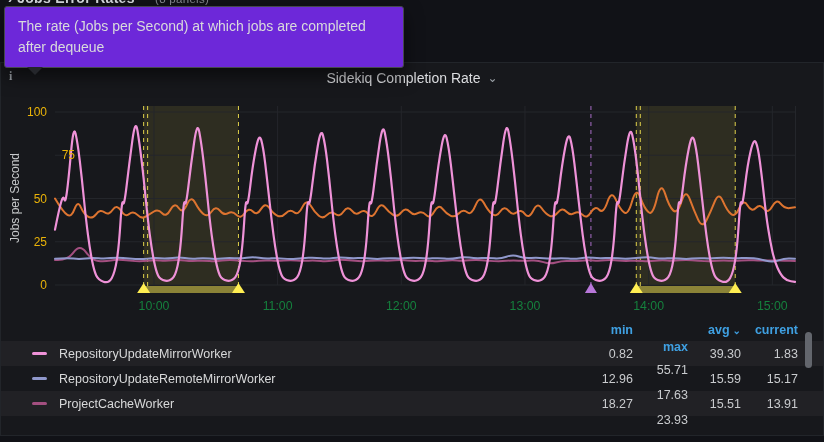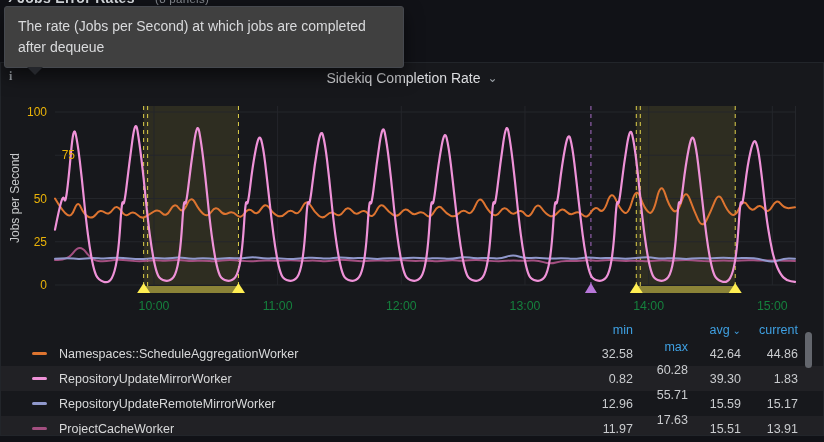--- a/index.html
+++ b/index.html
@@ -7,21 +7,21 @@
        font-family:"Liberation Sans",sans-serif;color:#d8d9da;}
 
   
   .top-strip{position:absolute;top:0;left:0;width:824px;height:8px;overflow:hidden;}
   .top-strip-inner{position:absolute;top:-10px;left:8px;white-space:nowrap;
        font-size:14px;font-weight:700;color:#d5d9dd;letter-spacing:.3px;cursor:pointer;}
   .panel-count{font-size:11.5px;font-weight:400;color:#85898f;margin-left:16px;}
 
   
   .tooltip{position:absolute;left:4px;top:6px;width:400px;box-sizing:border-box;
-       background:#404040;border:1px solid #45484e;border-radius:3px;
+       background:#6d28d9;border:1px solid #45484e;border-radius:3px;
        padding:9px 13px;font-size:14px;line-height:1.5;color:#d9dadc;z-index:30;
        box-shadow:0 8px 18px rgba(0,0,0,.55);}
   .tooltip-caret{position:absolute;left:22px;top:100%;width:0;height:0;
        border-left:8px solid transparent;border-right:8px solid transparent;
        border-top:8px solid #24262b;}
 
   
   .panel{position:absolute;left:0;top:62px;width:824px;height:374px;
        background:#17181c;border:1px solid #22252a;box-sizing:border-box;overflow:hidden;}
   .panel-header{height:30px;display:flex;align-items:center;justify-content:center;
@@ -32,21 +32,21 @@
 
   .chart-svg{position:absolute;left:0;top:33px;}
   .axis-title{position:absolute;left:14px;top:135px;transform:translate(-50%,-50%) rotate(-90deg);
        font-size:12px;color:#c8cacc;white-space:nowrap;}
   .ytick{position:absolute;left:0;width:46px;text-align:right;font-size:12px;color:#eab308;}
   .xtick{position:absolute;width:46px;text-align:center;font-size:12.3px;color:#15803d;top:236px;}
 
   
   .legend{position:absolute;left:0;top:256px;width:824px;}
   .legend-header{display:flex;height:22px;align-items:center;padding-right:27px;
-       font-size:12.5px;font-weight:400;color:#3fa0e2;}
+       font-size:12.5px;font-weight:700;color:#3fa0e2;}
   .legend-header .spacer{flex:1;}
   .col{text-align:right;cursor:pointer;}
   .col-min{width:52px;}.col-max{width:55px;margin-top:33px;}.col-avg{width:53px;}.col-current{width:57px;}
   .sort-chevron{font-size:10px;margin-left:3px;color:#3fa0e2;}
   .legend-row{display:flex;height:25px;align-items:center;padding-right:27px;font-size:12.5px;}
   .legend-row.stripe{background:rgba(255,255,255,0.042);}
   .swatch{width:15px;height:3px;border-radius:2px;margin-left:31px;flex:none;}
   .series-name{margin-left:12px;flex:1;color:#d8d9da;cursor:pointer;
        white-space:nowrap;overflow:hidden;text-overflow:ellipsis;}
   .val{text-align:right;color:#c9cbce;}
@@ -130,28 +130,20 @@
 
   <div class="legend">
     <div class="legend-header">
       <span class="spacer"></span>
       <span class="col col-min">min</span>
       <span class="col col-max">max</span>
       <span class="col col-avg"><span>avg</span><span class="sort-chevron">⌄</span></span>
       <span class="col col-current">current</span>
     </div>
     <div id="legend-rows">
-  <div class="legend-row">
-    <span class="swatch" style="background: rgb(221, 116, 48);"></span>
-    <span class="series-name">Namespaces::ScheduleAggregationWorker</span>
-    <span class="val col-min">32.58</span>
-    <span class="val col-max">60.28</span>
-    <span class="val col-avg">42.64</span>
-    <span class="val col-current">44.86</span>
-  </div>
 
   <div class="legend-row stripe">
     <span class="swatch" style="background: rgb(239, 146, 216);"></span>
     <span class="series-name">RepositoryUpdateMirrorWorker</span>
     <span class="val col-min">0.82</span>
     <span class="val col-max">55.71</span>
     <span class="val col-avg">39.30</span>
     <span class="val col-current">1.83</span>
   </div>
 
@@ -160,21 +152,21 @@
     <span class="series-name">RepositoryUpdateRemoteMirrorWorker</span>
     <span class="val col-min">12.96</span>
     <span class="val col-max">17.63</span>
     <span class="val col-avg">15.59</span>
     <span class="val col-current">15.17</span>
   </div>
 
   <div class="legend-row stripe">
     <span class="swatch" style="background: rgb(163, 79, 128);"></span>
     <span class="series-name">ProjectCacheWorker</span>
-    <span class="val col-min">11.97</span>
+    <span class="val col-min">18.27</span>
     <span class="val col-max">23.93</span>
     <span class="val col-avg">15.51</span>
     <span class="val col-current">13.91</span>
   </div>
 </div>
   </div>
 
   <div class="scroll-thumb"></div>
 </div>
 

